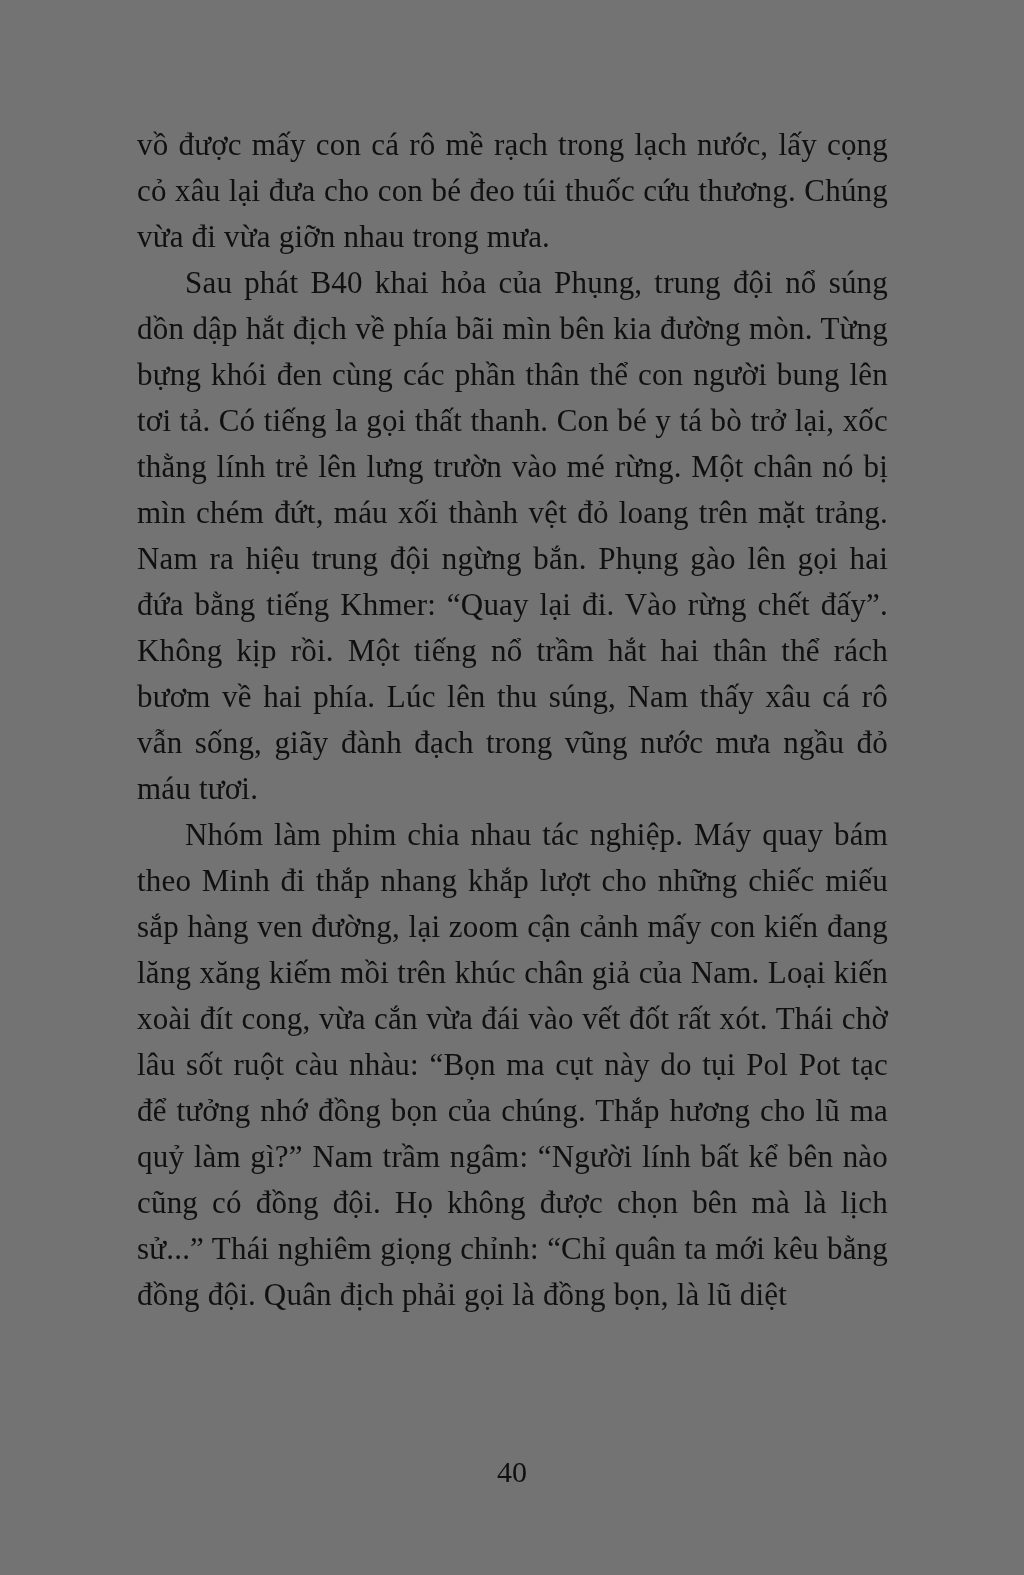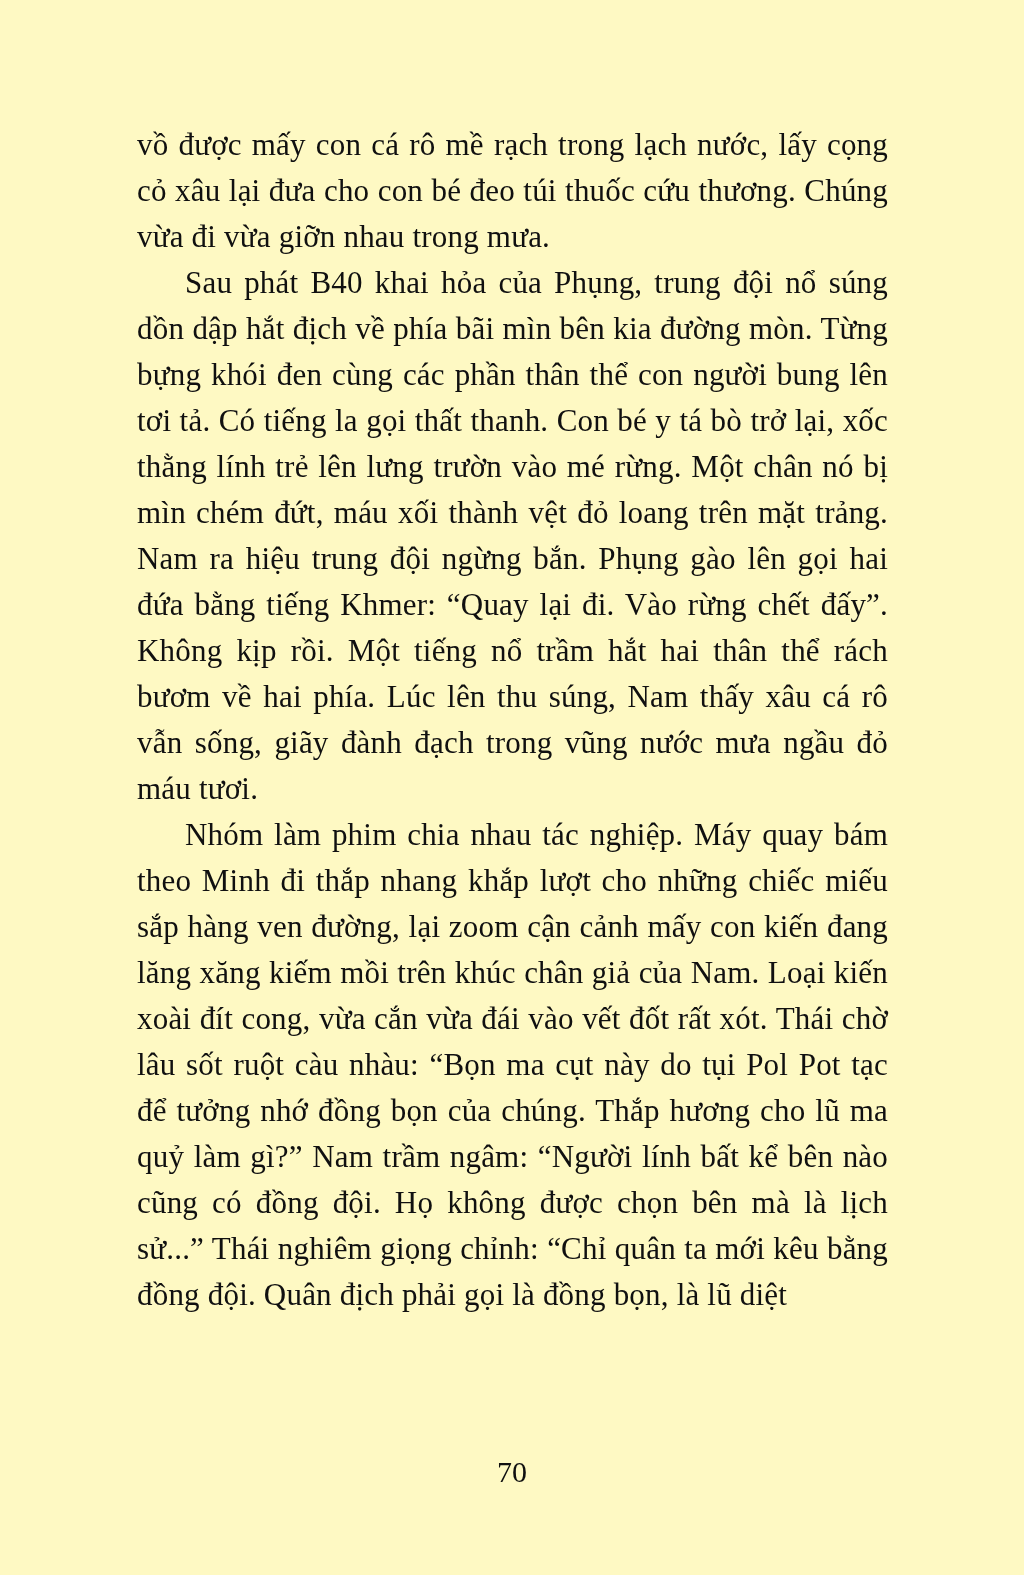--- a/index.html
+++ b/index.html
@@ -5,21 +5,21 @@
 <style>
   html, body {
     margin: 0;
     padding: 0;
     background: #ffffff;
   }
   .book-page {
     position: relative;
     width: 1024px;
     height: 1575px;
-    background: #fef9c3;
+    background: #737373;
     color: #101010;
     font-family: "Liberation Serif", "DejaVu Serif", serif;
     overflow: hidden;
   }
   .text-block {
     position: absolute;
     top: 122px;
     left: 137px;
     width: 751px;
     font-size: 31px;
@@ -47,14 +47,14 @@
 </style>
 </head>
 <body>
 
 <div class="book-page">
   <div class="text-block">
     <p class="para no-indent">vồ được mấy con cá rô mề rạch trong lạch nước, lấy cọng cỏ xâu lại đưa cho con bé đeo túi thuốc cứu thương. Chúng vừa đi vừa giỡn nhau trong mưa.</p>
     <p class="para">Sau phát B40 khai hỏa của Phụng, trung đội nổ súng dồn dập hắt địch về phía bãi mìn bên kia đường mòn. Từng bựng khói đen cùng các phần thân thể con người bung lên tơi tả. Có tiếng la gọi thất thanh. Con bé y tá bò trở lại, xốc thằng lính trẻ lên lưng trườn vào mé rừng. Một chân nó bị mìn chém đứt, máu xối thành vệt đỏ loang trên mặt trảng. Nam ra hiệu trung đội ngừng bắn. Phụng gào lên gọi hai đứa bằng tiếng Khmer: “Quay lại đi. Vào rừng chết đấy”. Không kịp rồi. Một tiếng nổ trầm hắt hai thân thể rách bươm về hai phía. Lúc lên thu súng, Nam thấy xâu cá rô vẫn sống, giãy đành đạch trong vũng nước mưa ngầu đỏ máu tươi.</p>
     <p class="para">Nhóm làm phim chia nhau tác nghiệp. Máy quay bám theo Minh đi thắp nhang khắp lượt cho những chiếc miếu sắp hàng ven đường, lại zoom cận cảnh mấy con kiến đang lăng xăng kiếm mồi trên khúc chân giả của Nam. Loại kiến xoài đít cong, vừa cắn vừa đái vào vết đốt rất xót. Thái chờ lâu sốt ruột càu nhàu: “Bọn ma cụt này do tụi Pol Pot tạc để tưởng nhớ đồng bọn của chúng. Thắp hương cho lũ ma quỷ làm gì?” Nam trầm ngâm: “Người lính bất kể bên nào cũng có đồng đội. Họ không được chọn bên mà là lịch sử...” Thái nghiêm giọng chỉnh: “Chỉ quân ta mới kêu bằng đồng đội. Quân địch phải gọi là đồng bọn, là lũ diệt</p>
   </div>
-  <div class="page-number">70</div>
+  <div class="page-number">40</div>
 </div>
 
 </body></html>

